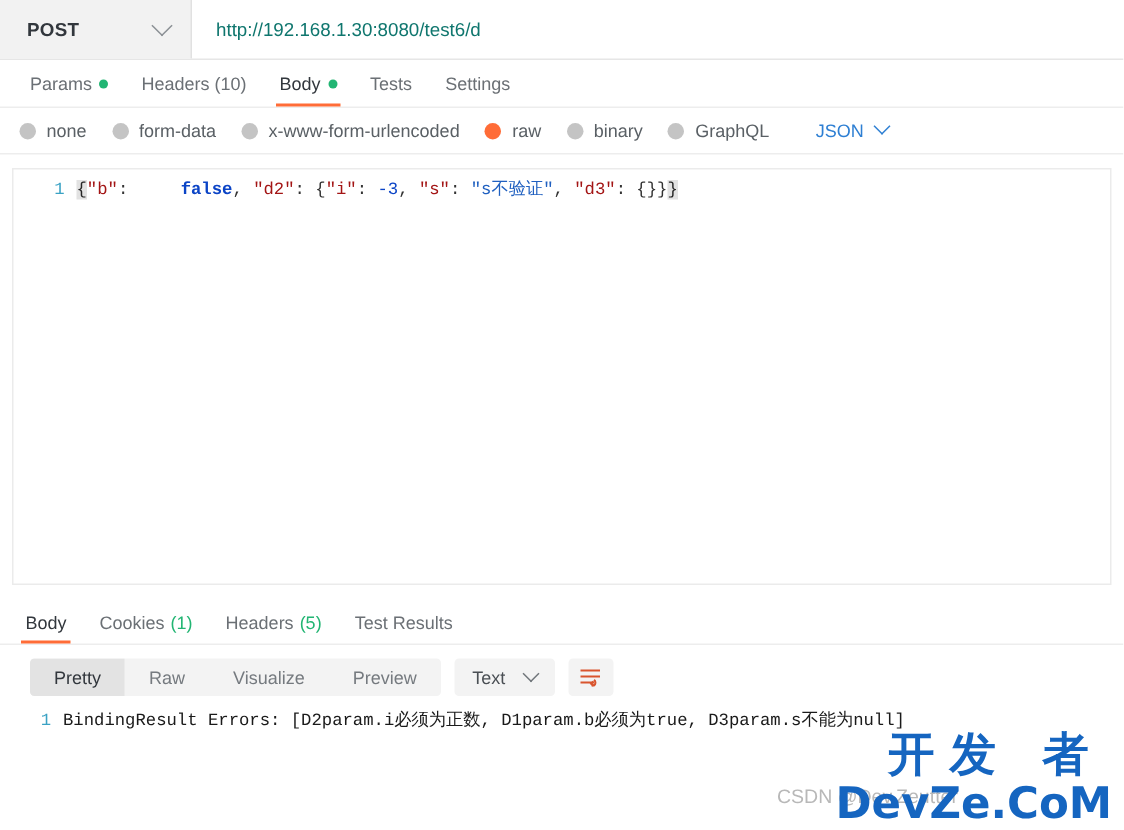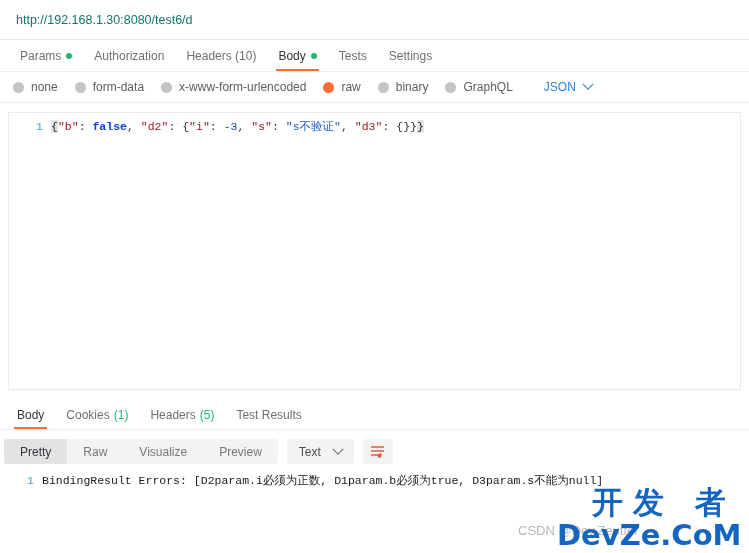--- a/index.html
+++ b/index.html
@@ -157,21 +157,21 @@
     text-align: right;
     padding-right: 8px;
     color: #3aa2c4;
     flex: none;
     user-select: none;
   }
   .code-line { white-space: pre; }
   .tok-brace   { color: #262626; background: #e2e2e2; }
   .tok-key     { color: #a31515; }
   .tok-punc    { color: #333333; }
-  .tok-bool    { color: #0b44c6; font-weight: bold; }
+  .tok-bool    { color: #0b44c6; font-weight: bold; margin-left: 28px; }
   .tok-num     { color: #0b44c6; }
   .tok-str     { color: #2060c0; }
   .tok-inner   { color: #333333; }
 
   
   .resp-tabs {
     display: flex;
     align-items: flex-end;
     height: 30px;
     padding: 0 0 0 6px;
@@ -196,21 +196,21 @@
     left: 8px; right: 8px; bottom: 0;
     height: 2px;
     background: #ff6c37;
   }
   .count { color: #22b573; }
 
   .resp-toolbar {
     display: flex;
     align-items: flex-end;
     gap: 9px;
-    padding: 9px 0 0 4px;
+    padding: 9px 0 0 20px;
   }
   .seg-group {
     display: flex;
     background: #f3f3f3;
     border-radius: 3px;
     overflow: hidden;
     height: 25px;
   }
   .seg {
     display: flex;
@@ -284,30 +284,31 @@
   .wm-csdn {
     color: #b8b8b8;
     font-size: 13px;
     font-family: "Liberation Sans", sans-serif;
   }
 </style>
 </head>
 <body>
 
 <div class="url-bar">
+  <div class="method-select">
+    <span class="method-label">POST</span>
+    <span class="chev"></span>
+  </div>
   <div class="url-input">http://192.168.1.30:8080/test6/d</div>
 </div>
 
 <div class="req-tabs">
   <div class="req-tab">
     <span>Params</span>
     <span class="dot-green"></span>
-  </div>
-  <div class="req-tab">
-    <span>Authorization</span>
   </div>
   <div class="req-tab">
     <span>Headers (10)</span>
   </div>
   <div class="req-tab active">
     <span>Body</span>
     <span class="dot-green"></span>
   </div>
   <div class="req-tab">
     <span>Tests</span>

